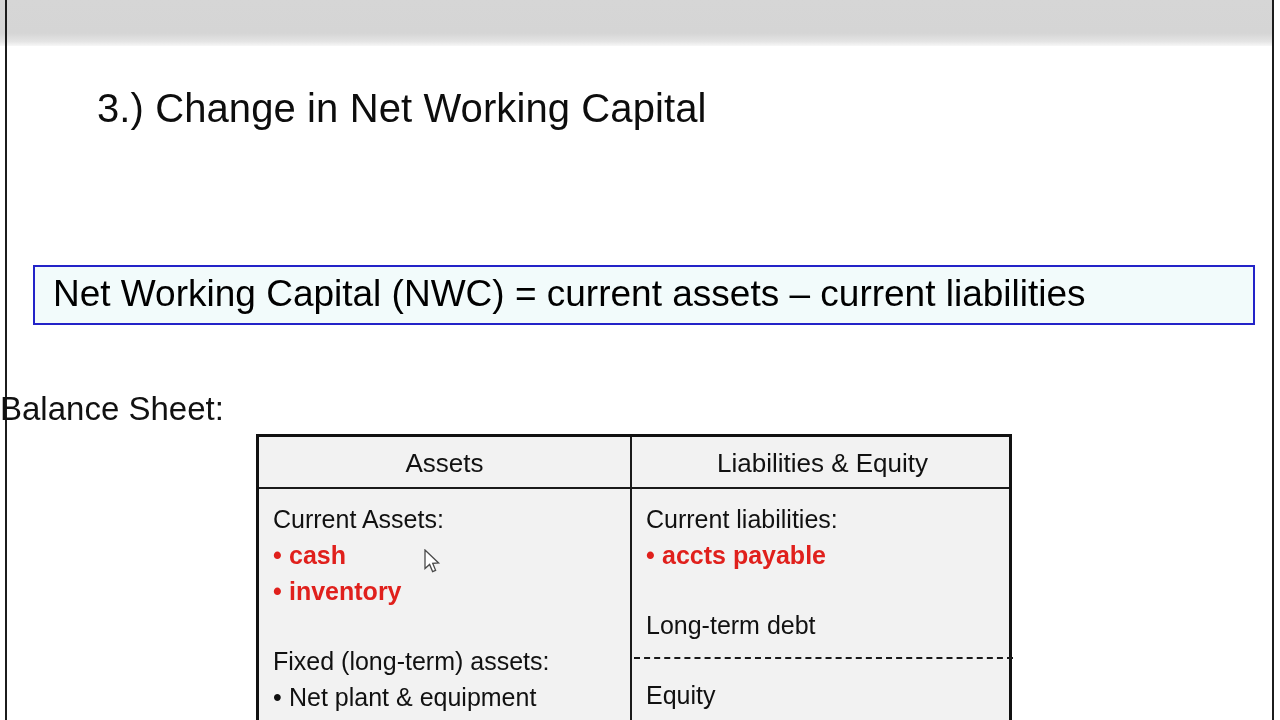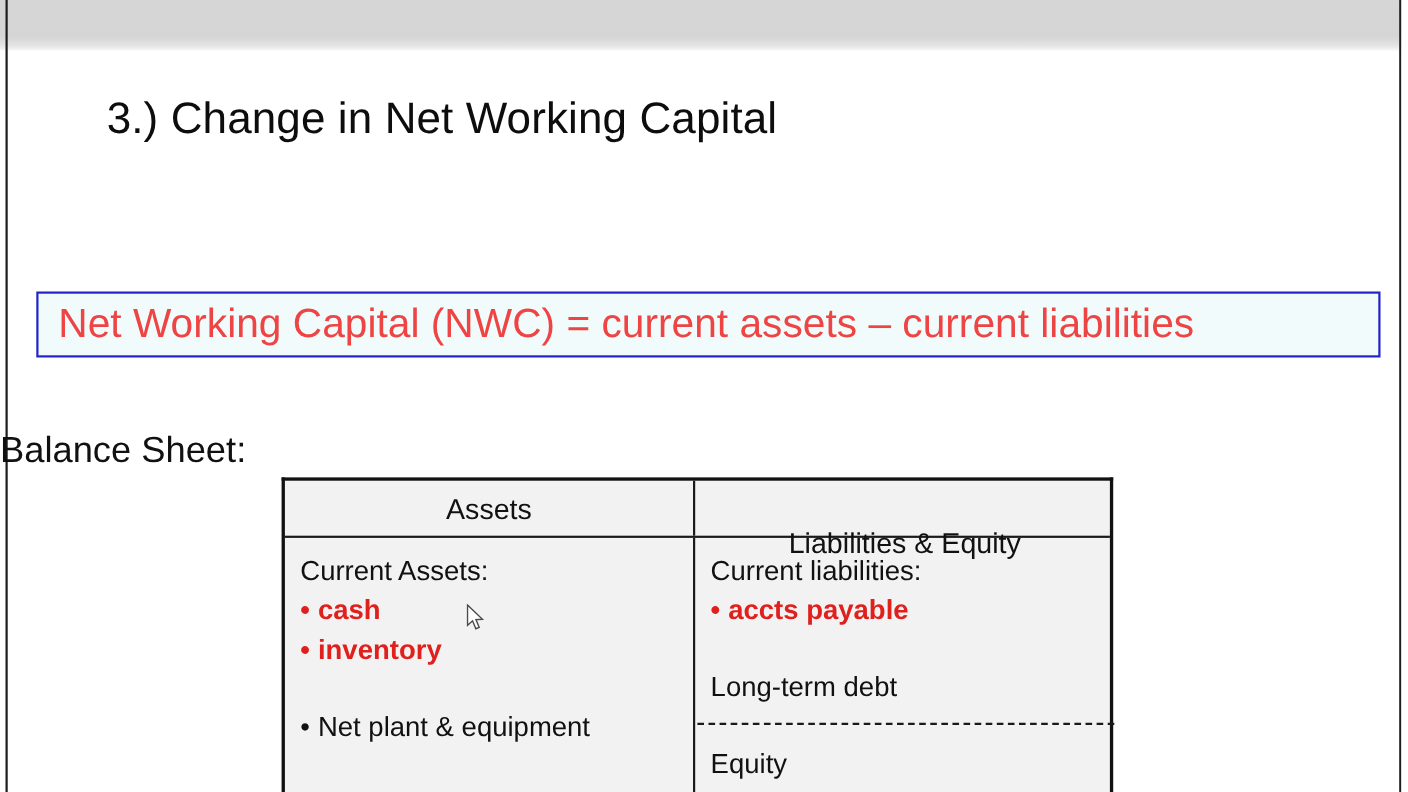--- a/index.html
+++ b/index.html
@@ -70,21 +70,21 @@
     border: 2px solid #2323c8;
     background: #f2fbfb;
     box-sizing: border-box;
   }
   #nwc-equation-text {
     position: absolute;
     left: 18px; top: 50%;
     transform: translateY(-52%);
     font-size: 37px;
     line-height: 42px;
-    color: #ef4444;
+    color: #000000;
     white-space: nowrap;
     text-align: center;
   }
 
   #balance-sheet-heading {
     position: absolute;
     left: 0; top: 390px;
     width: 1266px;
     font-size: 33px;
     line-height: 38px;
@@ -122,21 +122,21 @@
     position: absolute;
     top: 0;
     height: 52px;
     line-height: 52px;
     text-align: center;
     font-size: 26px;
     color: #111111;
     border-radius: 21px;
   }
   .bs-header-cell.left  { left: 0;     width: 371px; }
-  .bs-header-cell.right { left: 373px; width: 381px; margin-top: 31px; }
+  .bs-header-cell.right { left: 373px; width: 381px; }
 
   .bs-cell {
     position: absolute;
     top: 0;
     padding: 12px 0 0 14px;
     box-sizing: border-box;
     font-size: 25px;
     color: #111111;
   }
   .bs-cell.left  { left: 0;     width: 371px; }
@@ -202,20 +202,21 @@
       <div class="bs-header-cell right">Liabilities &amp; Equity</div>
     </div>
 
     <div class="bs-body-row">
 
       <div class="bs-cell left">
         <div class="bs-line">Current Assets:</div>
         <div class="bs-line red"><span class="bullet">•</span><span>cash</span></div>
         <div class="bs-line red"><span class="bullet">•</span><span>inventory</span></div>
         <div class="bs-line spacer">&nbsp;</div>
+        <div class="bs-line">Fixed (long-term) assets:</div>
         <div class="bs-line"><span class="bullet">•</span><span>Net plant &amp; equipment</span></div>
       </div>
 
       <div class="bs-col-divider"></div>
 
       <div class="bs-cell right">
         <div class="bs-line">Current liabilities:</div>
         <div class="bs-line red"><span class="bullet">•</span><span>accts payable</span></div>
         <div class="bs-line spacer">&nbsp;</div>
         <div class="bs-line">Long-term debt</div>

